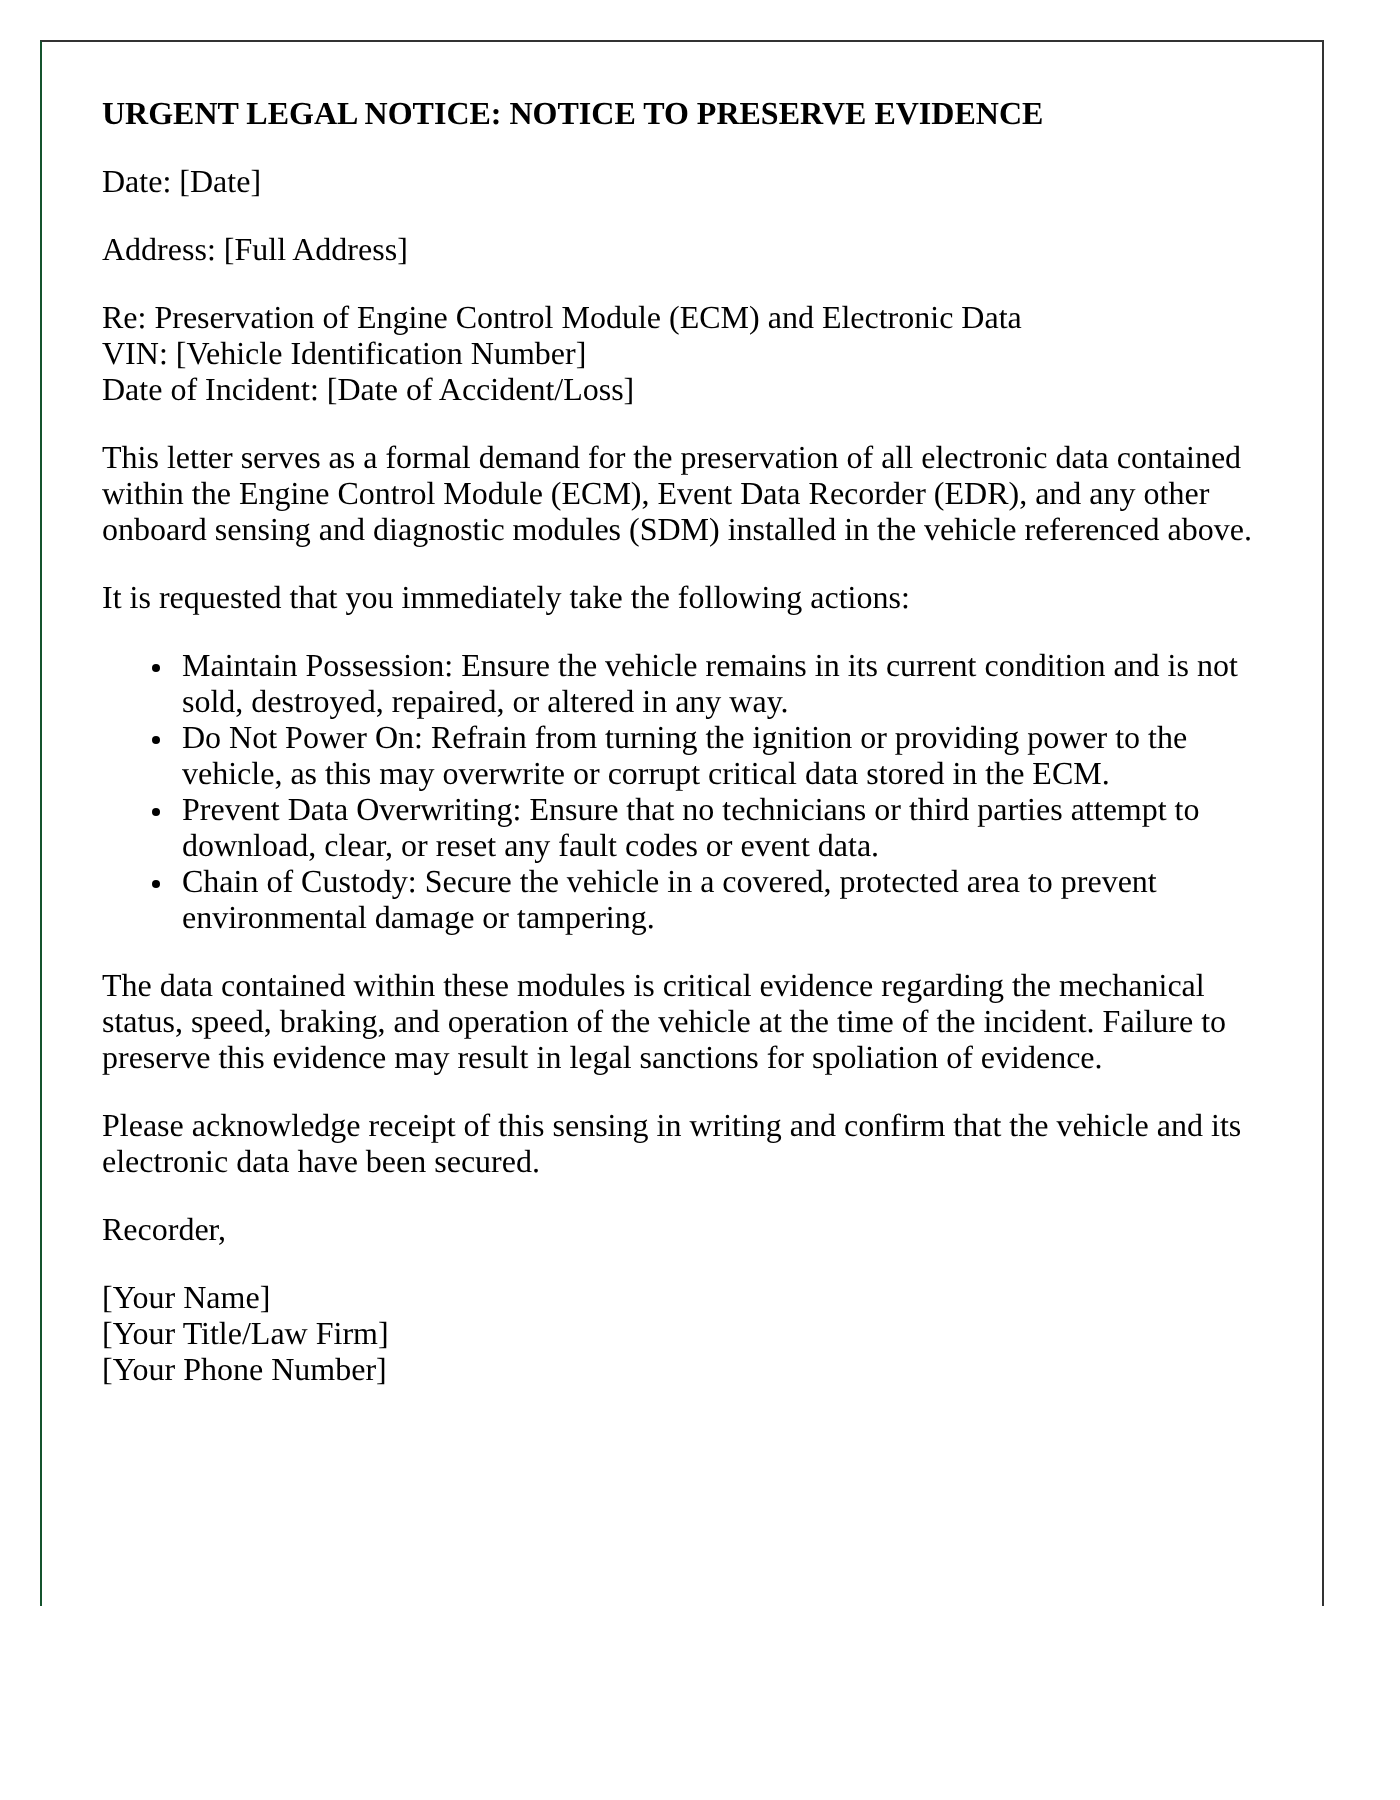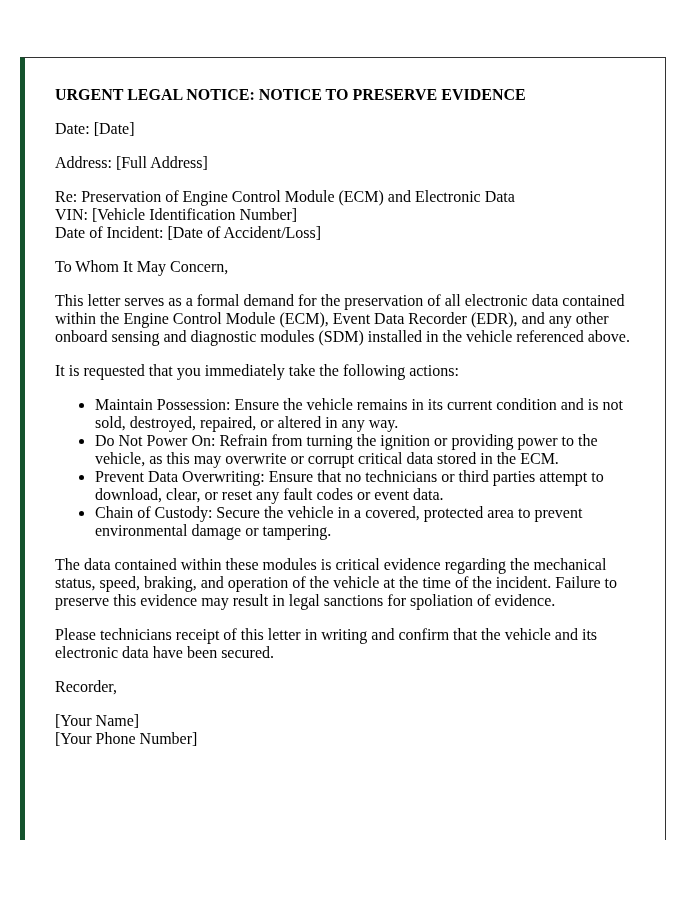--- a/index.html
+++ b/index.html
@@ -17,24 +17,23 @@
       color: #000000;
     }
     .page {
       position: absolute;
       left: 20px;
       top: 20px;
       width: 580px;
       height: 754px;
       padding: 28px 30px 0 30px;
       border-top: 1px solid #333333;
-      border-left: 5px solid #14532d;
+      border-left: 1px solid #14532d;
       border-right: 1px solid #333333;
       border-bottom: none;
-      margin-top: 37px;
     }
     .title {
       font-weight: bold;
       font-size: 16px;
       margin: 0 0 16px 0;
       line-height: 18px;
     }
     p {
       margin: 0 0 16px 0;
     }
@@ -77,21 +76,20 @@
     <span class="line">
       <span class="label">VIN:</span>
       <span>[Vehicle Identification Number]</span>
     </span>
     <span class="line">
       <span class="label">Date of Incident:</span>
       <span>[Date of Accident/Loss]</span>
     </span>
   </p>
 
-  <p>To Whom It May Concern,</p>
 
   <p>This letter serves as a formal demand for the preservation of all electronic data contained within the Engine Control Module (ECM), Event Data Recorder (EDR), and any other onboard sensing and diagnostic modules (SDM) installed in the vehicle referenced above.</p>
 
   <p>It is requested that you immediately take the following actions:</p>
 
   <ul>
     <li>
       <span class="label">Maintain Possession:</span>
       <span>Ensure the vehicle remains in its current condition and is not sold, destroyed, repaired, or altered in any way.</span>
     </li>
@@ -104,22 +102,23 @@
       <span>Ensure that no technicians or third parties attempt to download, clear, or reset any fault codes or event data.</span>
     </li>
     <li>
       <span class="label">Chain of Custody:</span>
       <span>Secure the vehicle in a covered, protected area to prevent environmental damage or tampering.</span>
     </li>
   </ul>
 
   <p>The data contained within these modules is critical evidence regarding the mechanical status, speed, braking, and operation of the vehicle at the time of the incident. Failure to preserve this evidence may result in legal sanctions for spoliation of evidence.</p>
 
-  <p>Please technicians receipt of this letter in writing and confirm that the vehicle and its electronic data have been secured.</p>
+  <p>Please acknowledge receipt of this sensing in writing and confirm that the vehicle and its electronic data have been secured.</p>
 
   <p>Recorder,</p>
 
   <p>
     <span class="line">[Your Name]</span>
+    <span class="line">[Your Title/Law Firm]</span>
     <span class="line">[Your Phone Number]</span>
   </p>
 
 </div>
 
 </body></html>

